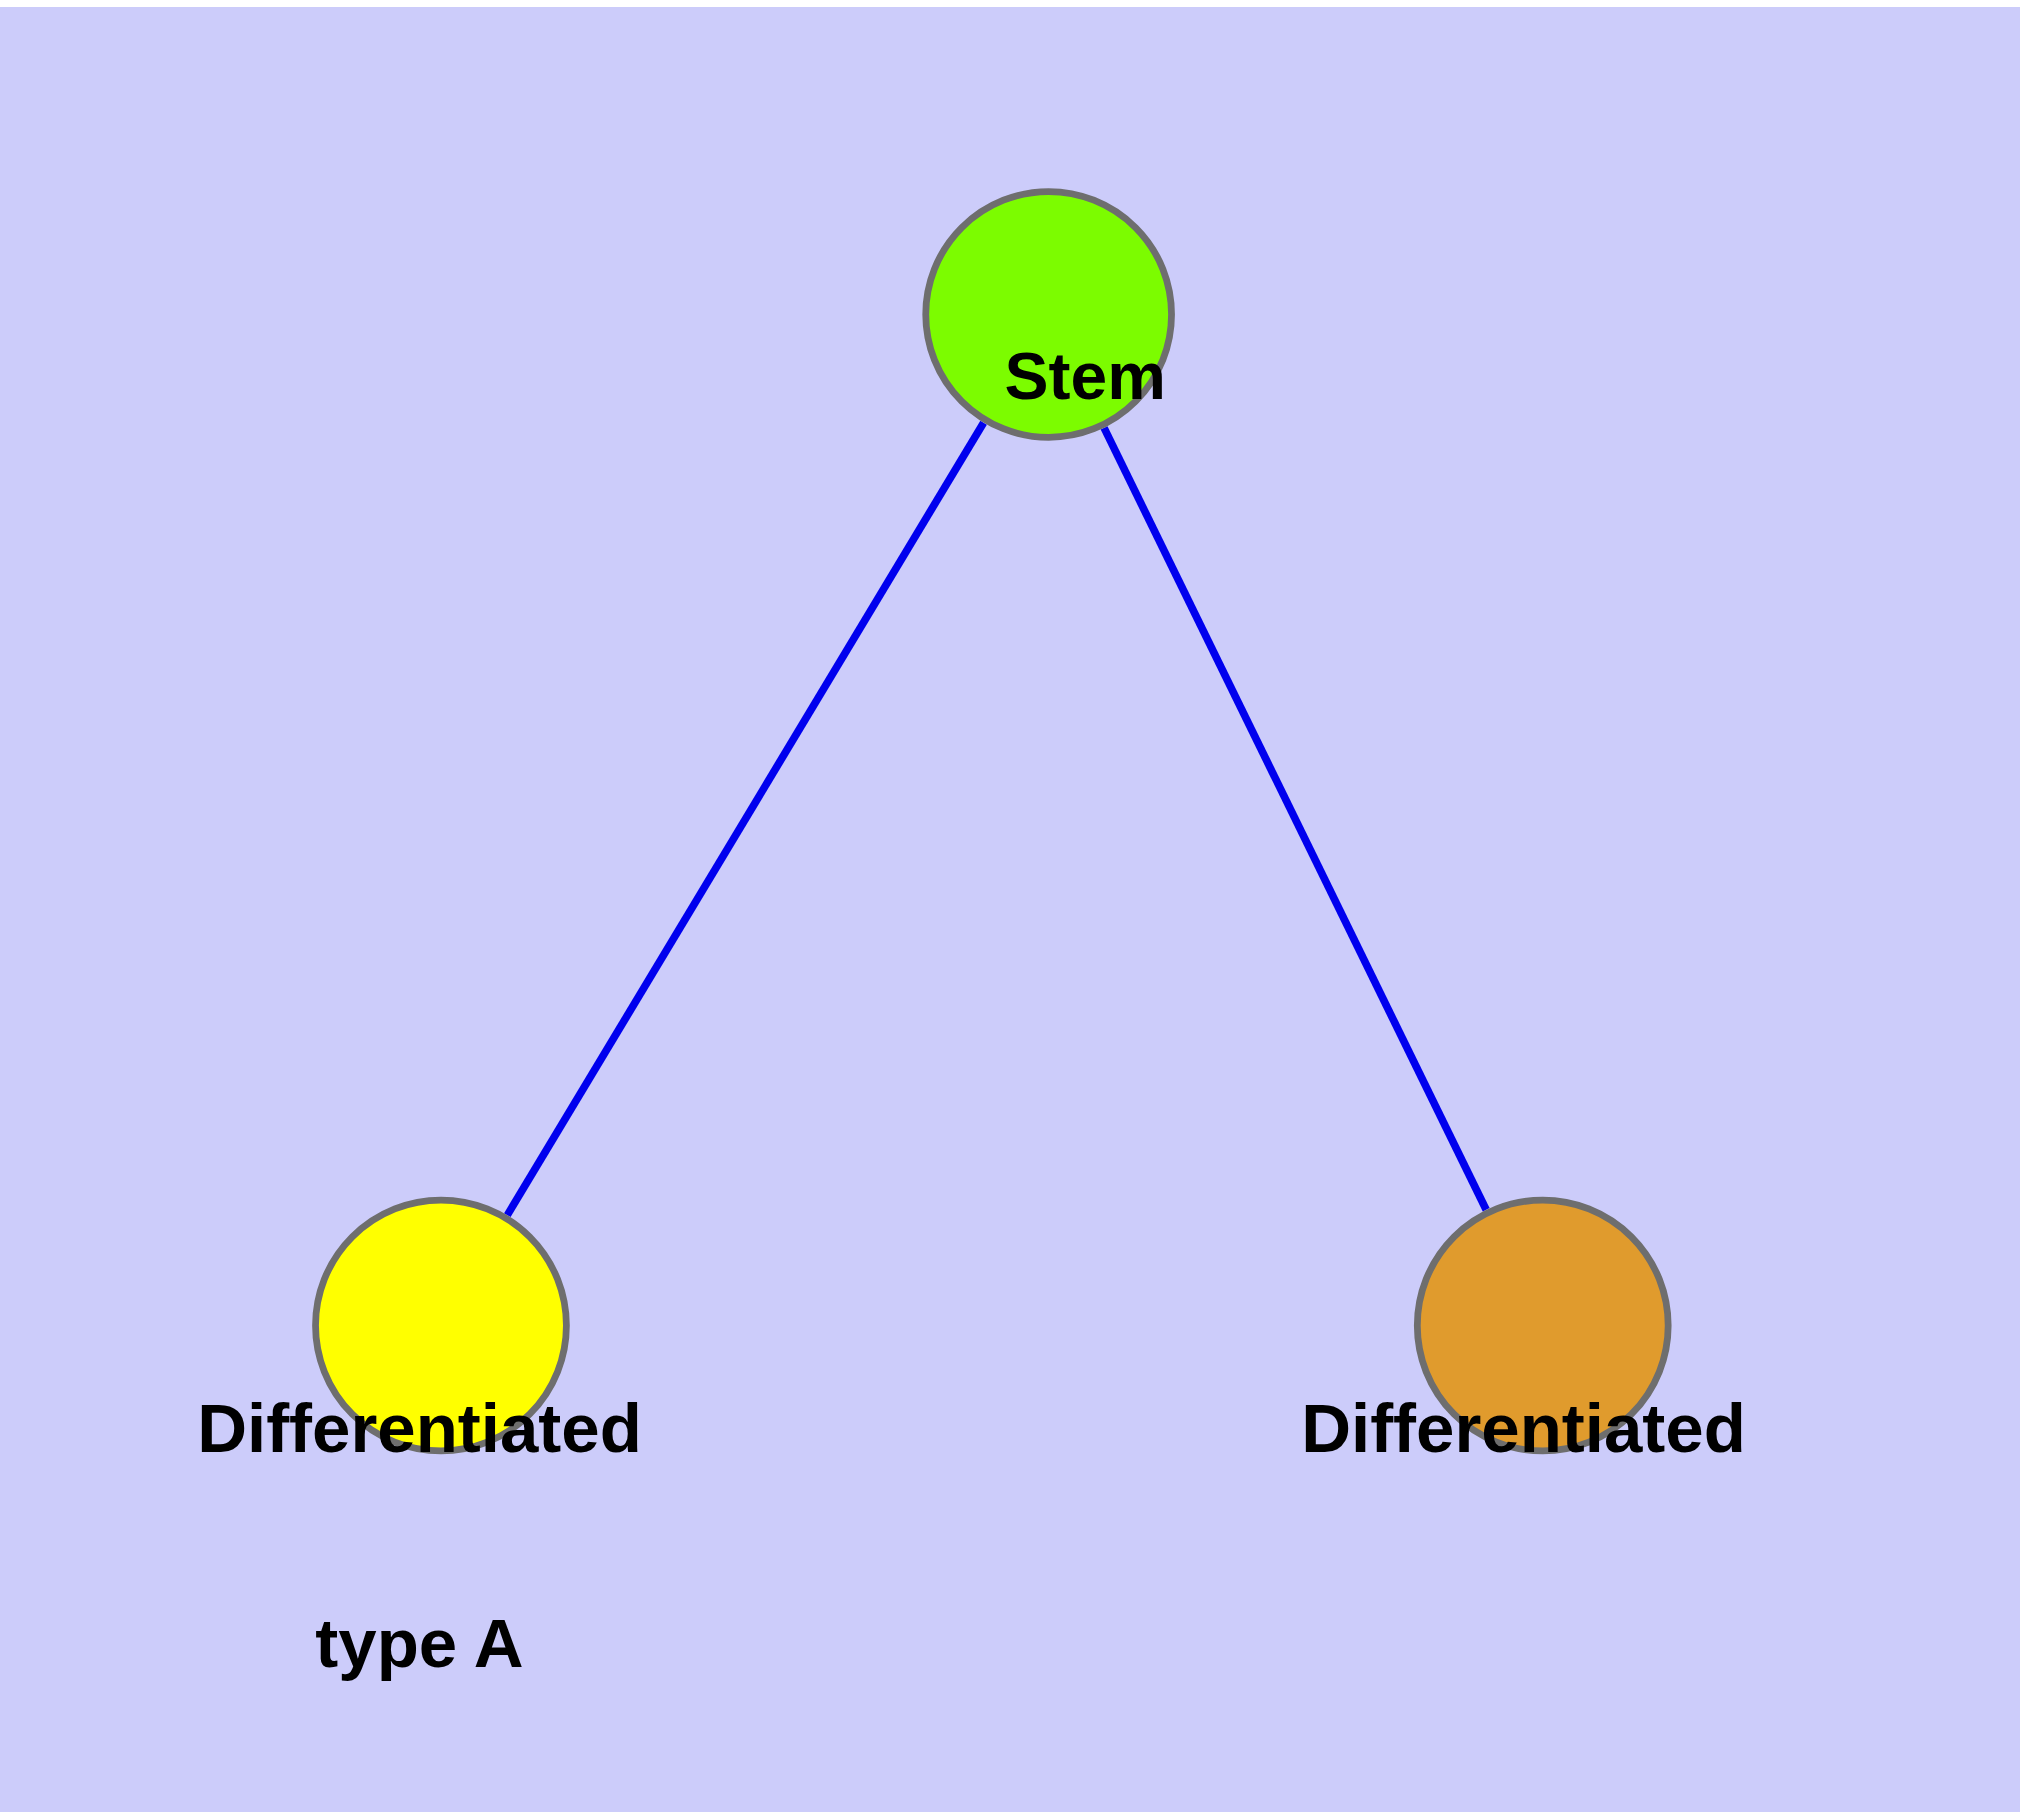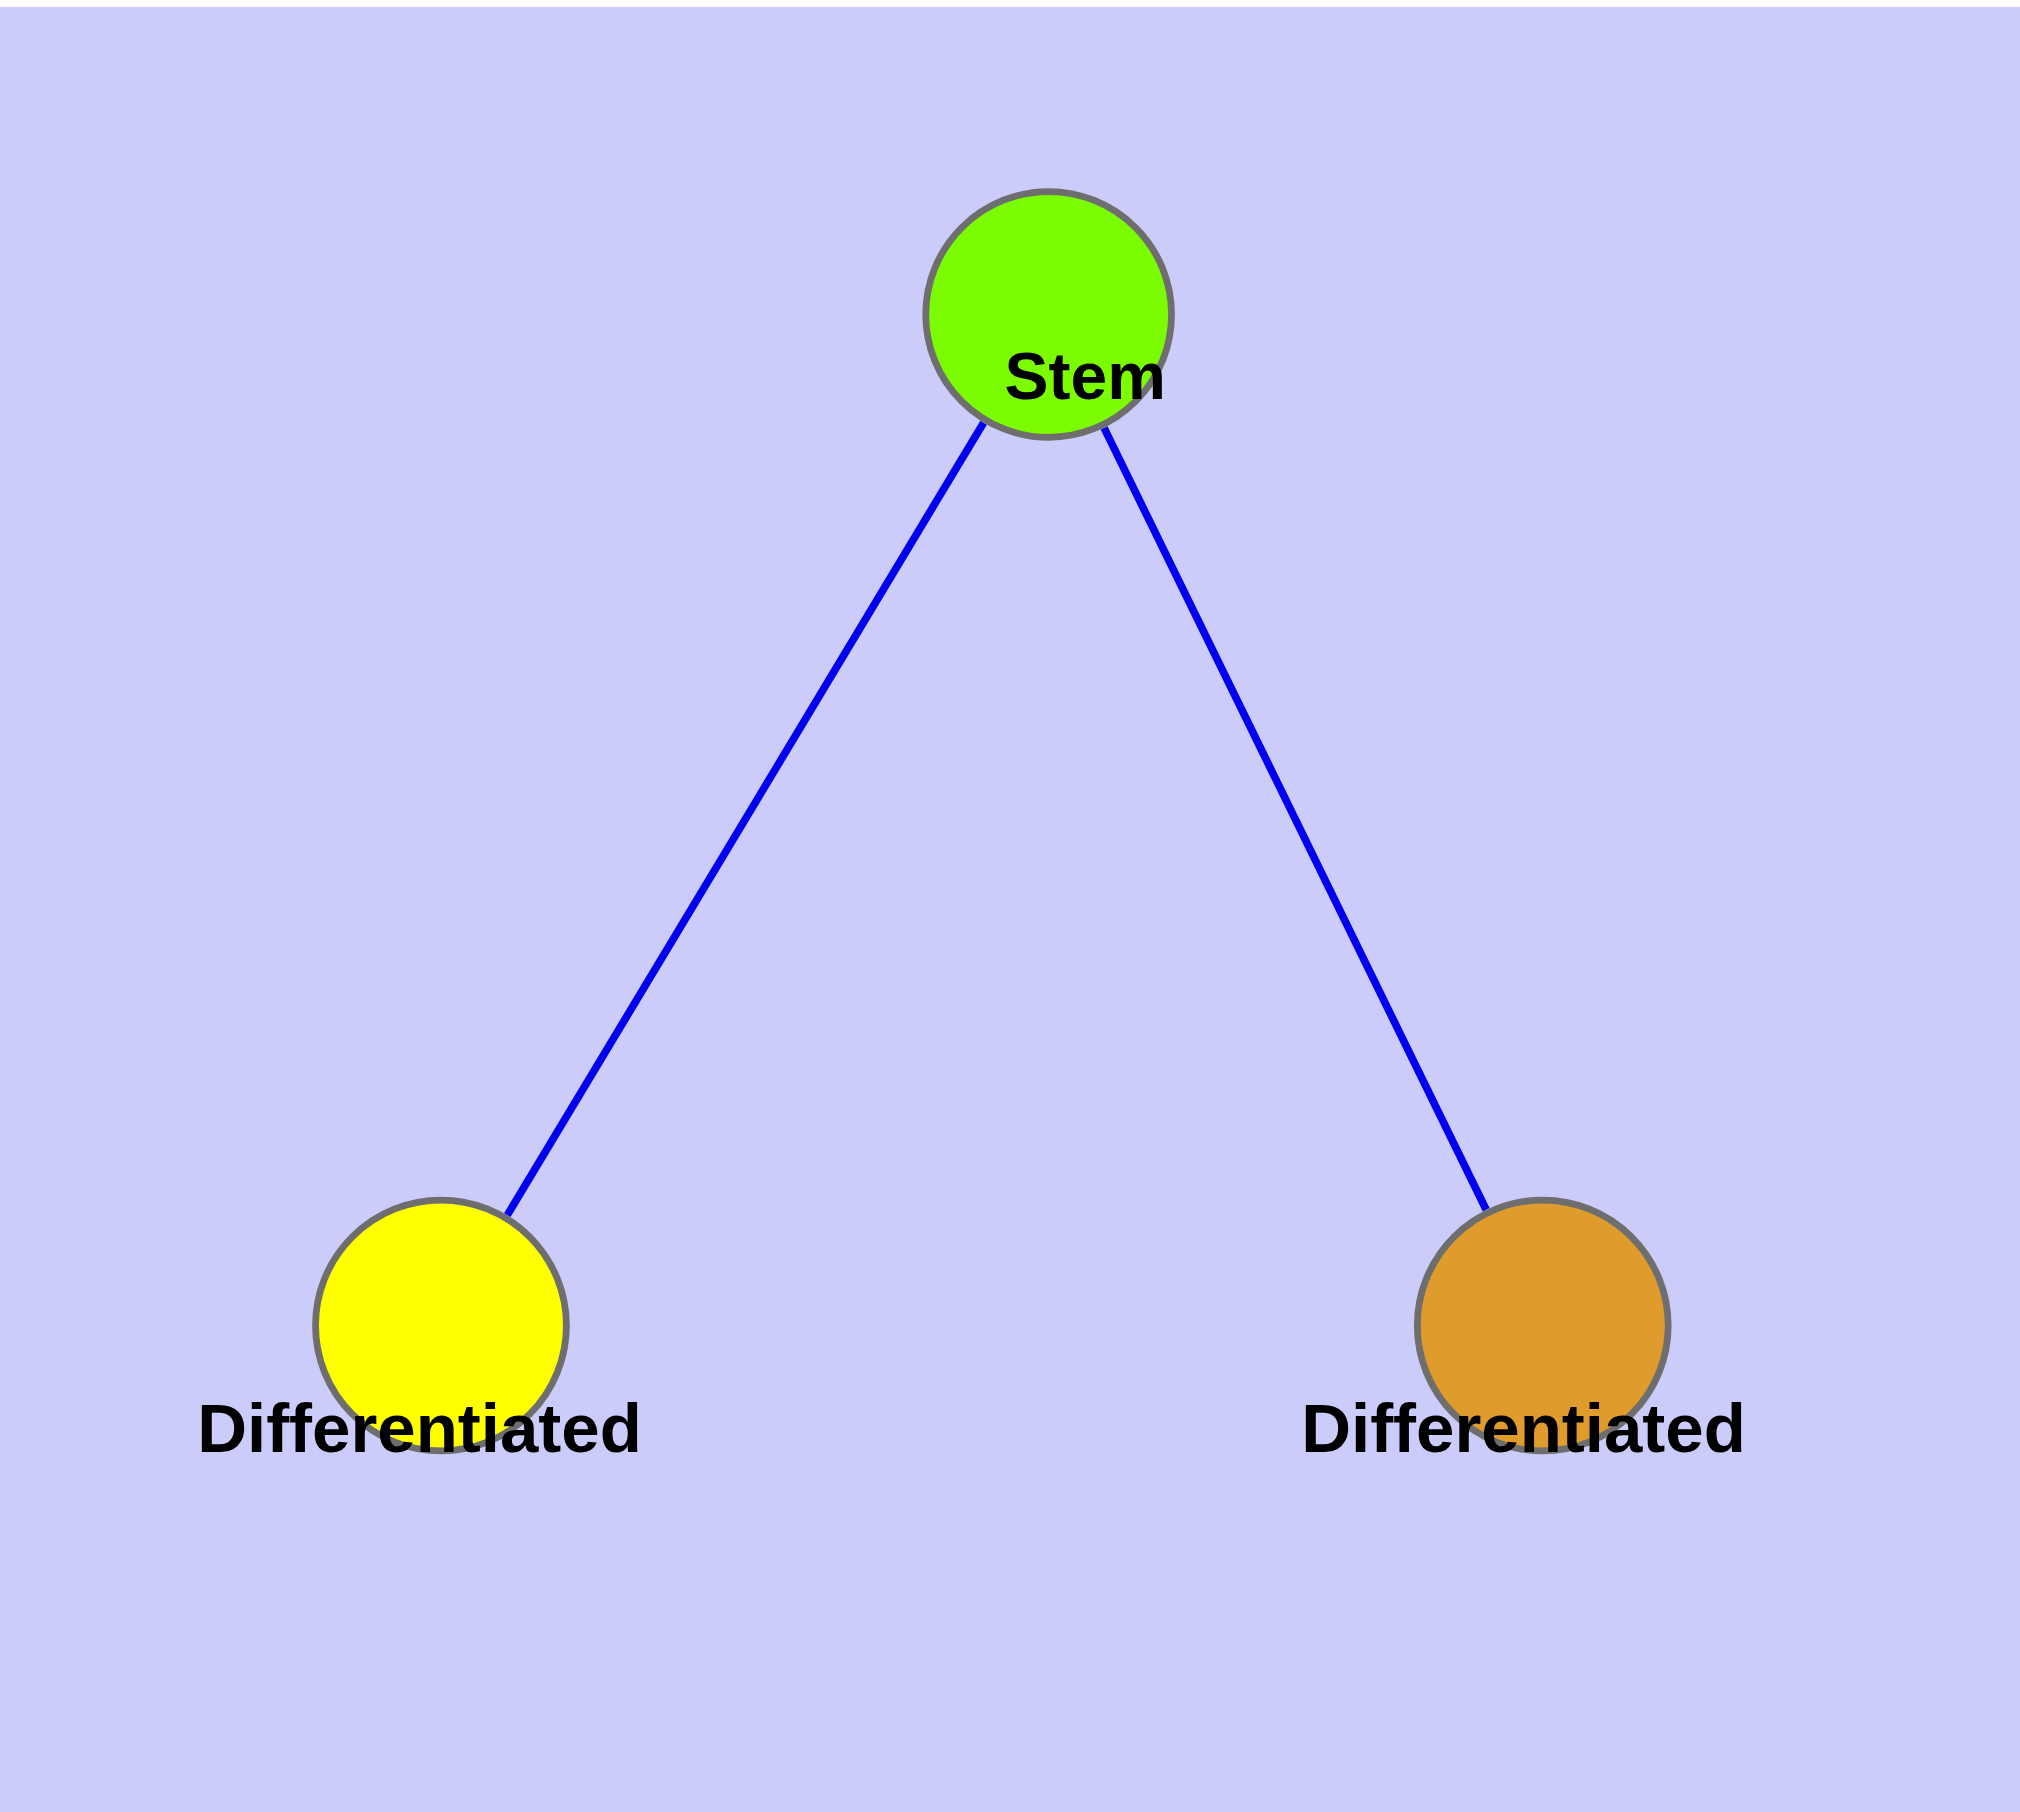--- a/index.html
+++ b/index.html
@@ -82,19 +82,20 @@
       <circle cx="1820" cy="1564" r="148" fill="#e09b2d" stroke="#6e6e6e" stroke-width="8"></circle>
     </g>
   </svg>
 
   <div class="node-label label-stem">
     <span>Stem</span>
   </div>
 
   <div class="node-label label-a">
     <div>Differentiated</div>
+    <div>type A</div>
   </div>
 
   <div class="node-label label-b">
     <div>Differentiated</div>
   </div>
 </div>
 
 
 </body></html>

